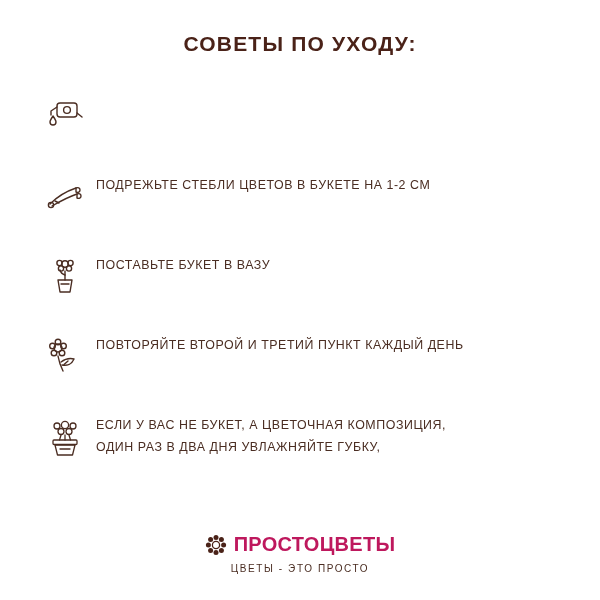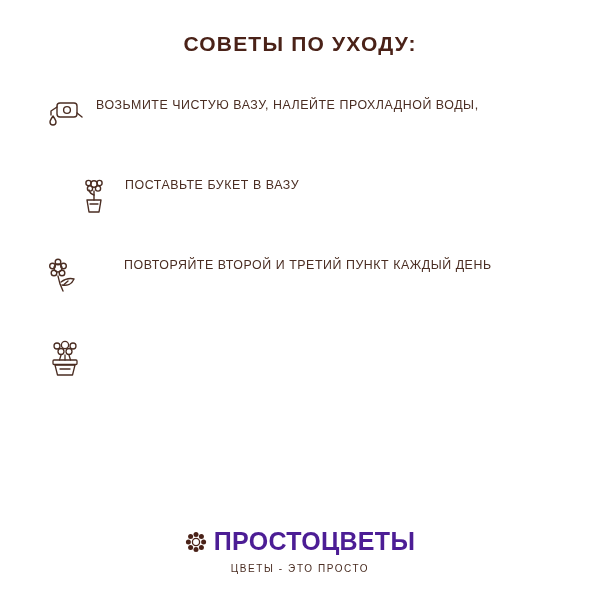--- a/index.html
+++ b/index.html
@@ -58,42 +58,42 @@
     letter-spacing: 0.55px;
     color: #4a2d22;
     padding-top: 8px;
     text-transform: uppercase;
   }
   .tip .tip-text div {
     white-space: nowrap;
   }
   .tip-1 { margin-top: 0px; }
   .tip-2 { margin-top: 14px; }
-  .tip-3 { margin-top: 14px; margin-left: 29px; }
-  .tip-4 { margin-top: 14px; gap: 28px; }
+  .tip-3 { margin-top: 14px; }
+  .tip-4 { margin-top: 14px; }
   .tip-5 { margin-top: 14px; }
 
   .footer {
     position: absolute;
     left: 0;
     right: 0;
     bottom: 26px;
     text-align: center;
   }
   .brand {
     display: flex;
     align-items: center;
     justify-content: center;
     gap: 7px;
   }
   .brand-name {
-    font-size: 25px;
+    font-size: 20px;
     font-weight: bold;
     letter-spacing: 0.3px;
-    color: #4c1d95;
+    color: #be185d;
   }
   .brand-sub {
     margin-top: 7px;
     font-size: 10px;
     letter-spacing: 1.6px;
     color: #4a2d22;
     text-transform: uppercase;
   }
   svg { display: block; }
 </style>
@@ -110,24 +110,38 @@
       <span class="icon-wrap">
         <svg width="44" height="44" viewBox="0 0 44 44" fill="none" stroke="#4a2d22" stroke-width="1.4" stroke-linecap="round" stroke-linejoin="round">
           <rect x="14" y="8" width="20" height="14" rx="3"></rect>
           <circle cx="24" cy="15" r="3.4"></circle>
           <path d="M14 12 L8 16 L8 20"></path>
           <path d="M10 21 c-2 3 -3 4.5 -3 6 a3 3 0 0 0 6 0 c0 -1.5 -1 -3 -3 -6 z"></path>
           <path d="M34 18 L39 22"></path>
         </svg>
       </span>
       <span class="tip-text">
-        <div>ВОЗЬМИТЕ ЧИСТУЮ ВАЗУ, НАЛЕЙТЕ ПРОХЛАДНОЙ ВОДЫ,</div>
-      </span>
-    </li>
-
+      </span>
+    </li>
+
+    <li class="tip tip-2">
+      <span class="icon-wrap">
+        <svg width="44" height="44" viewBox="0 0 44 44" fill="none" stroke="#4a2d22" stroke-width="1.4" stroke-linecap="round" stroke-linejoin="round">
+          <path d="M7 29 C14 22 24 16 33 13"></path>
+          <path d="M9 31 C16 27 25 22 34 19"></path>
+          <path d="M33 13 c2 -1 4 0 4 2 c0 2 -2 3 -4 2 z"></path>
+          <path d="M34 19 c2 -1 4 0 4 2 c0 2 -2 3 -4 2 z"></path>
+          <circle cx="8" cy="30" r="2.6"></circle>
+          <path d="M12 26 L16 28"></path>
+        </svg>
+      </span>
+      <span class="tip-text">
+        <div>ПОДРЕЖЬТЕ СТЕБЛИ ЦВЕТОВ В БУКЕТЕ НА 1-2 СМ</div>
+      </span>
+    </li>
 
     <li class="tip tip-3">
       <span class="icon-wrap">
         <svg width="44" height="44" viewBox="0 0 44 44" fill="none" stroke="#4a2d22" stroke-width="1.4" stroke-linecap="round" stroke-linejoin="round">
           <circle cx="22" cy="9" r="3.2"></circle>
           <circle cx="16.5" cy="8" r="2.6"></circle>
           <circle cx="27.5" cy="8" r="2.6"></circle>
           <circle cx="18" cy="13.5" r="2.6"></circle>
           <circle cx="26" cy="13.5" r="2.6"></circle>
           <path d="M22 16 L22 25"></path>
@@ -170,20 +184,22 @@
           <circle cx="27" cy="17.5" r="3"></circle>
           <path d="M23 21 L23 26"></path>
           <path d="M19 21 L17.5 26"></path>
           <path d="M27 21 L28.5 26"></path>
           <rect x="11" y="26" width="24" height="4.5" rx="1"></rect>
           <path d="M13 31 L33 31 L30.5 41 L15.5 41 Z"></path>
           <path d="M18 35 L28 35"></path>
         </svg>
       </span>
       <span class="tip-text">
+        <div>ЕСЛИ У ВАС НЕ БУКЕТ, А ЦВЕТОЧНАЯ КОМПОЗИЦИЯ,</div>
+        <div>ОДИН РАЗ В ДВА ДНЯ УВЛАЖНЯЙТЕ ГУБКУ,</div>
       </span>
     </li>
 
   </ul>
 
   <div class="footer">
     <div class="brand">
       <span>
         <svg width="22" height="22" viewBox="0 0 22 22" fill="#4a2218">
           <circle cx="11" cy="3.4" r="2.5"></circle>

